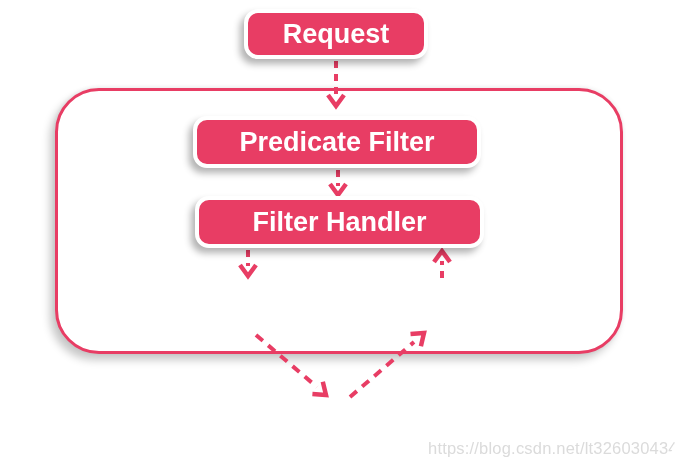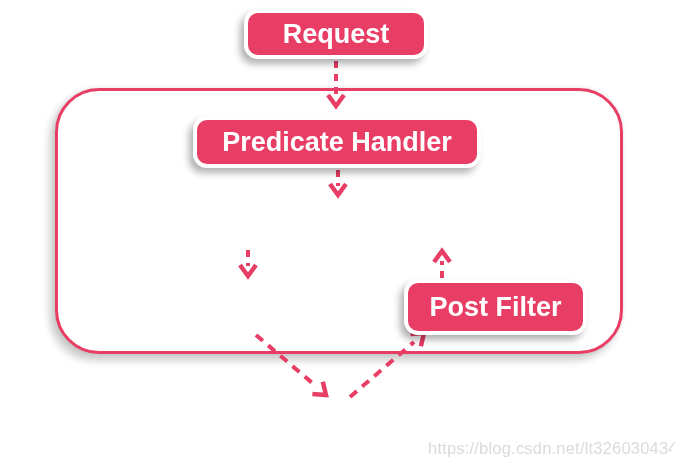--- a/index.html
+++ b/index.html
@@ -112,25 +112,25 @@
       <line x1="350" y1="397" x2="414" y2="342" stroke-width="4" stroke-dasharray="9 7"></line>
       <path d="M420.9 346.3 L424 333 L410.5 334.1" stroke-width="4.5"></path>
     </g>
   </svg>
 
   <div class="node node-request">
     <span>Request</span>
   </div>
 
   <div class="node node-predicate-handler">
-    <span>Predicate Handler</span>
+    <span>Predicate Filter</span>
+  </div>
+
+  <div class="node node-filter-handler">
+    <span>Filter Handler</span>
   </div>
 
 
-
-  <div class="node node-post-filter">
-    <span>Post Filter</span>
-  </div>
 
 
   <div class="watermark">https://blog.csdn.net/lt326030434</div>
 
 </div>
 
 </body></html>

